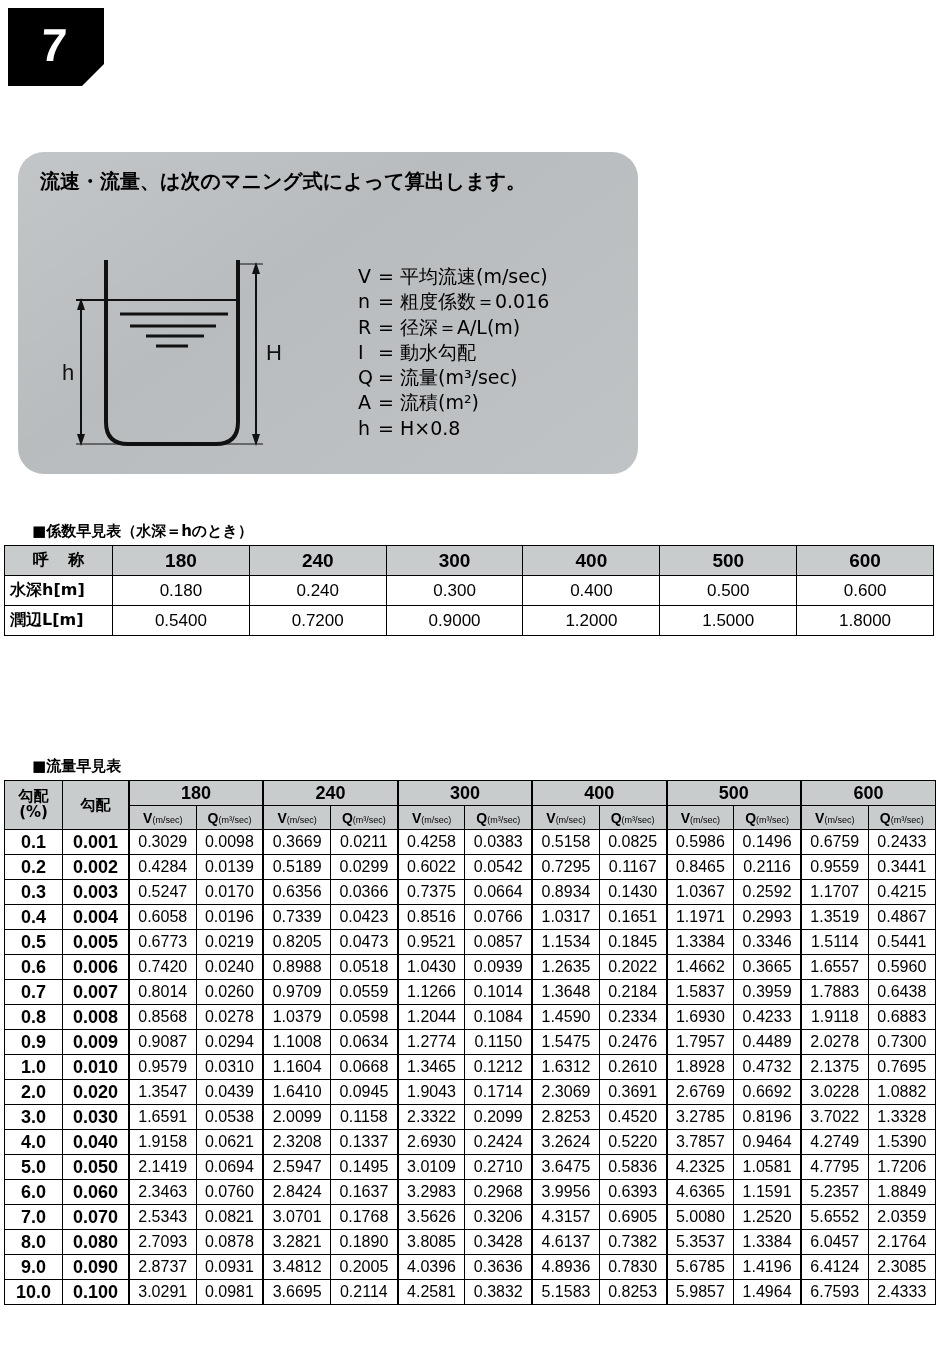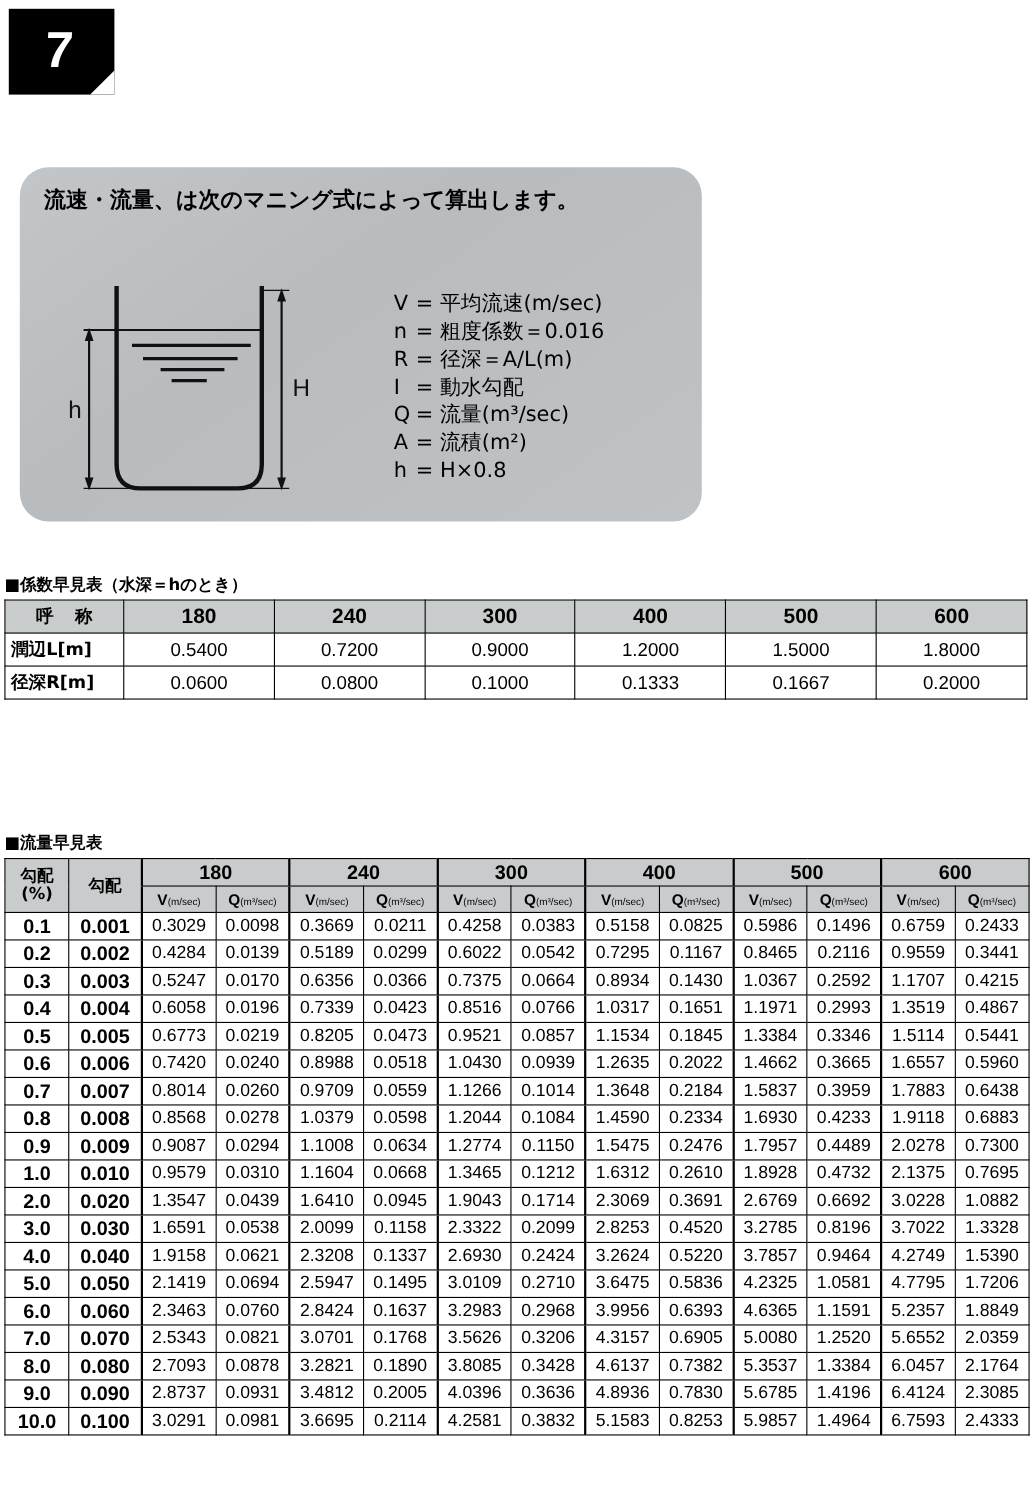--- a/index.html
+++ b/index.html
@@ -134,20 +134,21 @@
   }
 
   
   .section-title {
     position: absolute;
     font-size: 15px;
     font-weight: bold;
     color: #000;
     font-family: "DejaVu Sans", "Liberation Sans", sans-serif;
     white-space: nowrap;
+    margin-left: 28px;
   }
   #coef-title { left: 4px; top: 522px; }
   #flow-title { left: 4px; top: 757px; }
 
   
   table {
     border-collapse: collapse;
     position: absolute;
     font-family: "Liberation Sans", "DejaVu Sans", sans-serif;
   }
@@ -299,36 +300,36 @@
       <th class="hdr-gray dim">180</th>
       <th class="hdr-gray dim">240</th>
       <th class="hdr-gray dim">300</th>
       <th class="hdr-gray dim">400</th>
       <th class="hdr-gray dim">500</th>
       <th class="hdr-gray dim">600</th>
     </tr>
   </thead>
   <tbody>
     <tr>
+      <td class="lbl">水深h[m]</td>
+      <td class="num">0.180</td>
+      <td class="num">0.240</td>
+      <td class="num">0.300</td>
+      <td class="num">0.400</td>
+      <td class="num">0.500</td>
+      <td class="num">0.600</td>
+    </tr>
+    <tr>
       <td class="lbl">潤辺L[m]</td>
       <td class="num">0.5400</td>
       <td class="num">0.7200</td>
       <td class="num">0.9000</td>
       <td class="num">1.2000</td>
       <td class="num">1.5000</td>
       <td class="num">1.8000</td>
-    </tr>
-    <tr>
-      <td class="lbl">径深R[m]</td>
-      <td class="num">0.0600</td>
-      <td class="num">0.0800</td>
-      <td class="num">0.1000</td>
-      <td class="num">0.1333</td>
-      <td class="num">0.1667</td>
-      <td class="num">0.2000</td>
     </tr>
   </tbody>
 </table>
 
 <div class="section-title" id="flow-title">■流量早見表</div>
 
 <table id="flow-table">
   <thead>
     <tr>
       <th class="hdr-gray grad-pct" rowspan="2">

